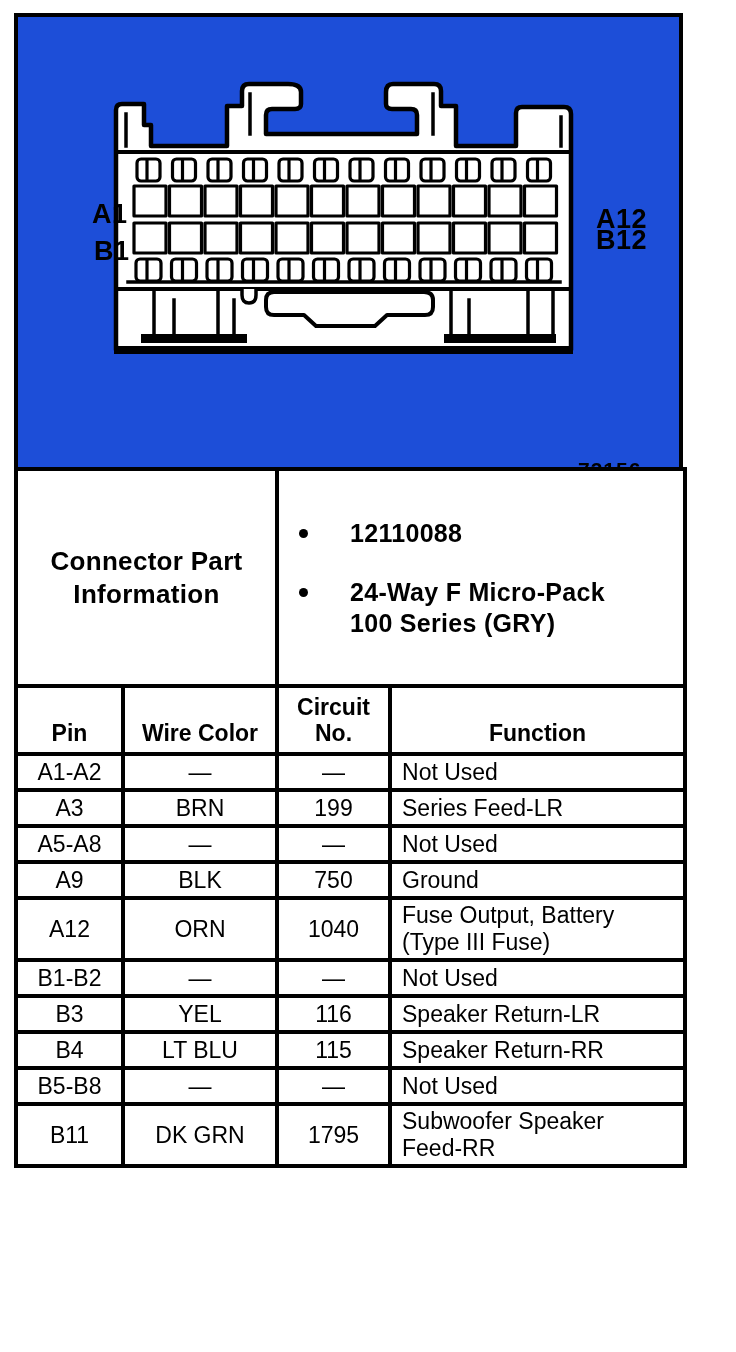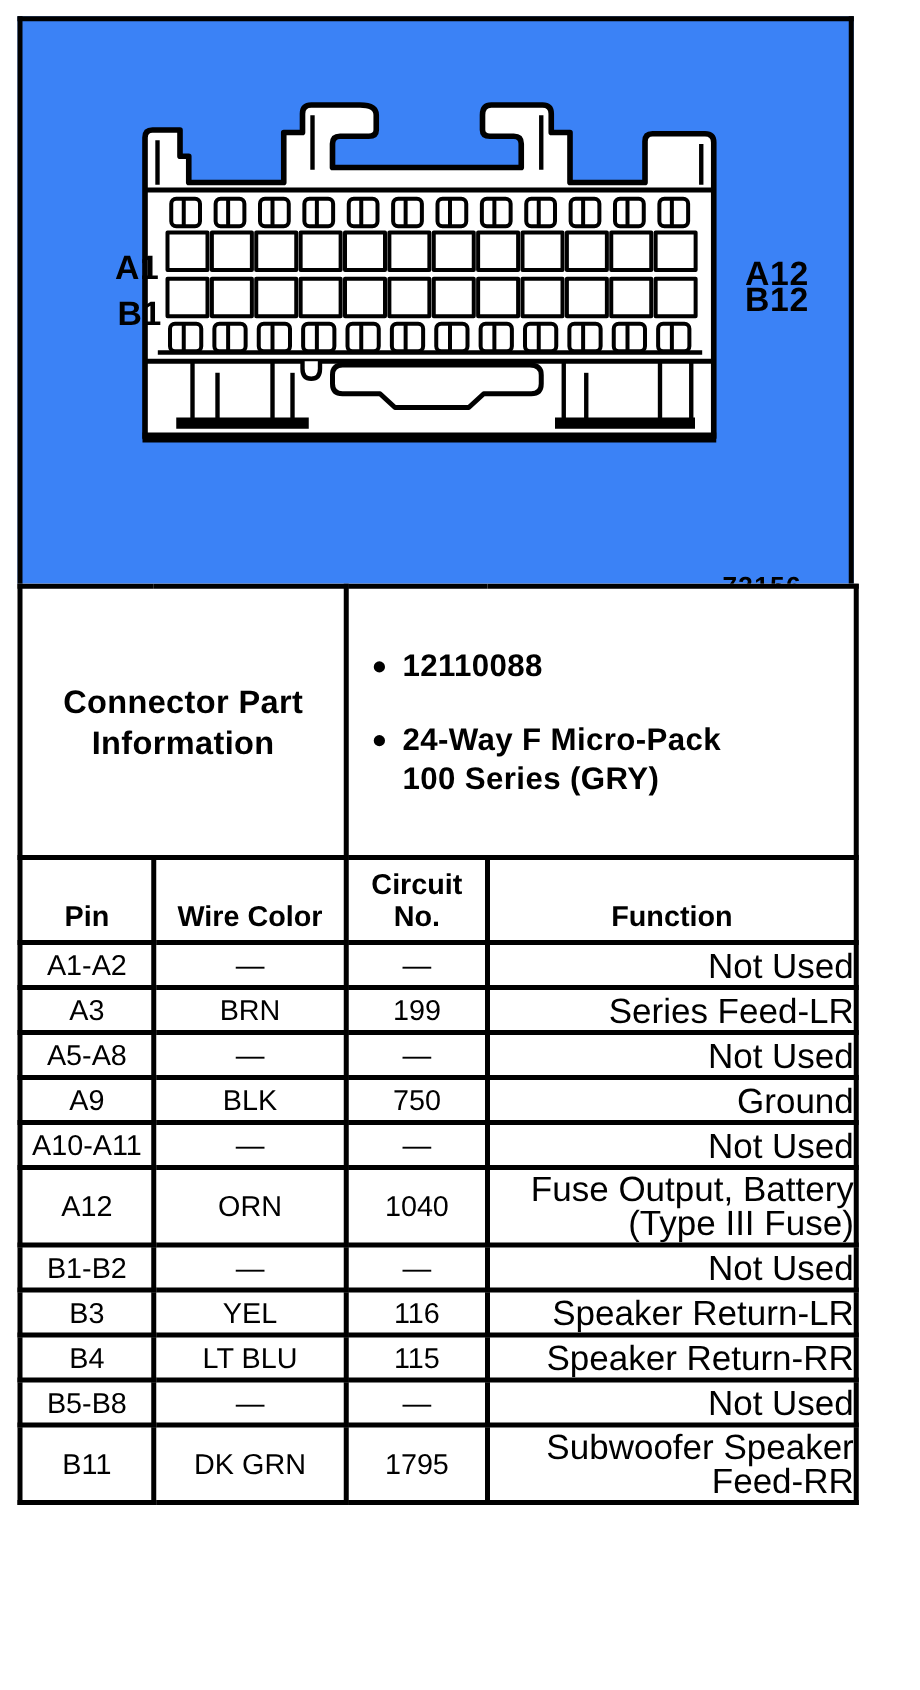--- a/index.html
+++ b/index.html
@@ -16,21 +16,21 @@
     background: #fff;
   }
   
   #diagram-box {
     position: absolute;
     left: 14px; top: 13px;
     width: 669px; height: 454px;
     box-sizing: border-box;
     border: 4px solid #000;
     border-bottom: none;
-    background: #3b82f6;
+    background: #1d4ed8;
   }
   #connector-svg { position: absolute; left: 0; top: 0; }
   .pin-label {
     position: absolute;
     font-weight: 700;
     font-size: 27px;
     line-height: 1;
     letter-spacing: 0.5px;
   }
   #label-a1  { left: 74px;  top: 184px; }
@@ -83,37 +83,37 @@
     line-height: 31px;
     letter-spacing: 0.3px;
   }
   .bullet-dot {
     flex: 0 0 auto;
     width: 9px; height: 9px;
     margin: 11px 14px 0 0;
     border-radius: 50%;
     background: #000;
   }
-  .bullet-text { white-space: pre-line; }
+  .bullet-text { white-space: pre-line; margin-left: 28px; }
   
   .hdr {
     height: 58px;
     vertical-align: bottom;
     font-weight: 700;
     font-size: 23px;
     line-height: 26px;
     padding-bottom: 6px !important;
   }
   
   .row-s td { height: 32px; }
   .row-d td { height: 58px; }
   .c-pin  { text-align: center; font-size: 23px; line-height: 25px; }
   .c-wire { text-align: center; font-size: 23px; line-height: 27px; }
   .c-circ { text-align: center; font-size: 23px; line-height: 25px; }
-  .c-func { text-align: right; font-size: 28px; line-height: 27px; padding-left: 10px !important; }
+  .c-func { text-align: left; font-size: 23px; line-height: 27px; padding-left: 10px !important; }
 </style>
 </head>
 <body>
 
 <div id="page">
 
   <div id="diagram-box">
 
     <svg id="connector-svg" width="669" height="450" viewBox="14 13 669 450">
       <g stroke="#000" fill="none" stroke-linejoin="round" stroke-linecap="square">
@@ -242,26 +242,20 @@
         <td class="c-wire">—</td>
         <td class="c-circ">—</td>
         <td class="c-func">Not Used</td>
       </tr>
       <tr class="row-s">
         <td class="c-pin">A9</td>
         <td class="c-wire">BLK</td>
         <td class="c-circ">750</td>
         <td class="c-func">Ground</td>
       </tr>
-      <tr class="row-s">
-        <td class="c-pin">A10-A11</td>
-        <td class="c-wire">—</td>
-        <td class="c-circ">—</td>
-        <td class="c-func">Not Used</td>
-      </tr>
       <tr class="row-d">
         <td class="c-pin">A12</td>
         <td class="c-wire">ORN</td>
         <td class="c-circ">1040</td>
         <td class="c-func">Fuse Output, Battery
 (Type III Fuse)</td>
       </tr>
       <tr class="row-s">
         <td class="c-pin">B1-B2</td>
         <td class="c-wire">—</td>

